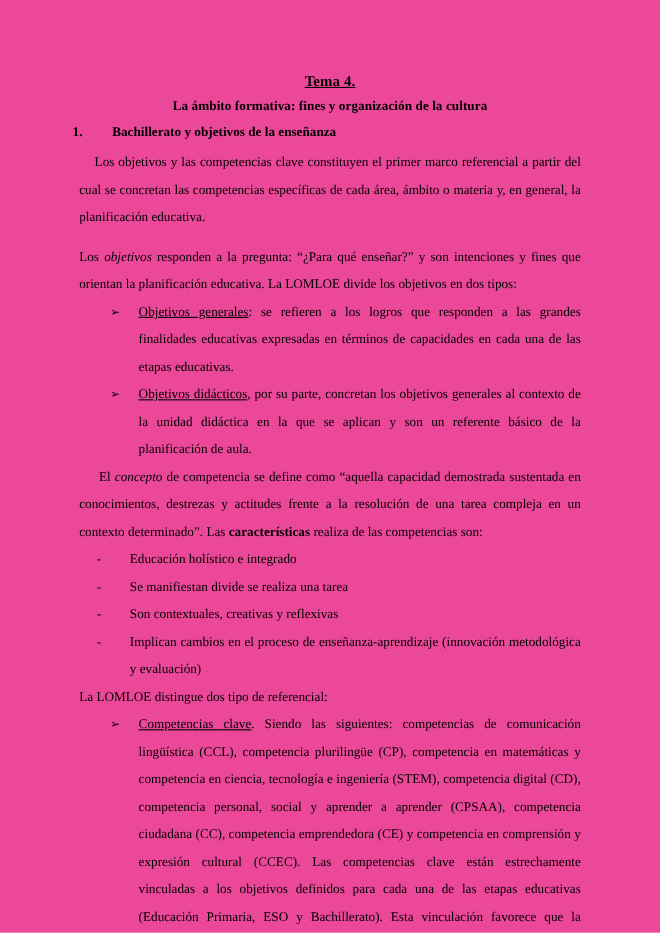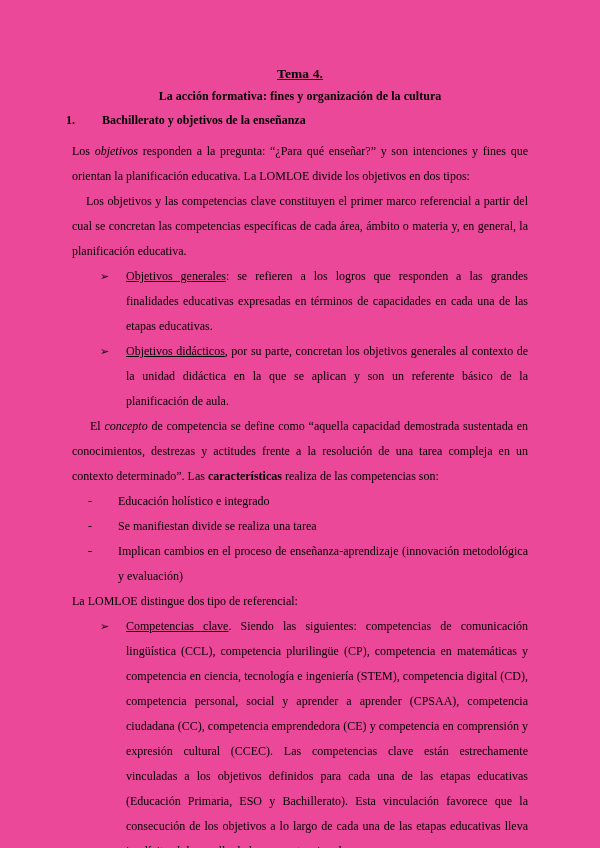--- a/index.html
+++ b/index.html
@@ -117,50 +117,50 @@
     text-align: justify;
   }
 </style>
 </head>
 <body>
 
 <div class="page">
 
   <h1 class="doc-title">Tema 4.</h1>
 
-  <h2 class="doc-subtitle">La acción formativa: fines y organización de la cultura</h2>
+  <h2 class="doc-subtitle">La ámbito formativa: fines y organización de la cultura</h2>
 
   <h3 class="section-heading">
     <span class="num">1.</span><span>Bachillerato y objetivos de la enseñanza</span>
   </h3>
 
+  <p class="body indent-sm">Los objetivos y las competencias clave constituyen el primer marco referencial a partir del cual se concretan las competencias específicas de cada área, ámbito o materia y, en general, la planificación educativa.</p>
+
   <p class="body space-before"><span>Los </span><i>objetivos</i><span> responden a la pregunta: “¿Para qué enseñar?” y son intenciones y fines que orientan la planificación educativa. La LOMLOE divide los objetivos en dos tipos:</span></p>
-
-  <p class="body indent-sm">Los objetivos y las competencias clave constituyen el primer marco referencial a partir del cual se concretan las competencias específicas de cada área, ámbito o materia y, en general, la planificación educativa.</p>
 
   <ul class="arrow-list">
     <li>
       <span class="bullet">➢</span><u>Objetivos generales</u><span>: se refieren a los logros que responden a las grandes finalidades educativas expresadas en términos de capacidades en cada una de las etapas educativas.</span>
     </li>
     <li>
       <span class="bullet">➢</span><u>Objetivos didácticos</u><span>, por su parte, concretan los objetivos generales al contexto de la unidad didáctica en la que se aplican y son un referente básico de la planificación de aula.</span>
     </li>
   </ul>
 
   <p class="body indent-md"><span>El </span><i>concepto</i><span> de competencia se define como “aquella capacidad demostrada sustentada en conocimientos, destrezas y actitudes frente a la resolución de una tarea compleja en un contexto determinado”. Las </span><b>características</b><span> realiza de las competencias son:</span></p>
 
   <ul class="dash-list">
     <li>
       <span class="bullet">-</span><span>Educación holístico e integrado</span>
     </li>
     <li>
       <span class="bullet">-</span><span>Se manifiestan divide se realiza una tarea</span>
     </li>
     <li>
-      <span class="bullet">-</span>
+      <span class="bullet">-</span><span>Son contextuales, creativas y reflexivas</span>
     </li>
     <li class="wrap">
       <span class="bullet">-</span><span>Implican cambios en el proceso de enseñanza-aprendizaje (innovación metodológica y evaluación)</span>
     </li>
   </ul>
 
   <p class="body">La LOMLOE distingue dos tipo de referencial:</p>
 
   <ul class="arrow-list">
     <li>

